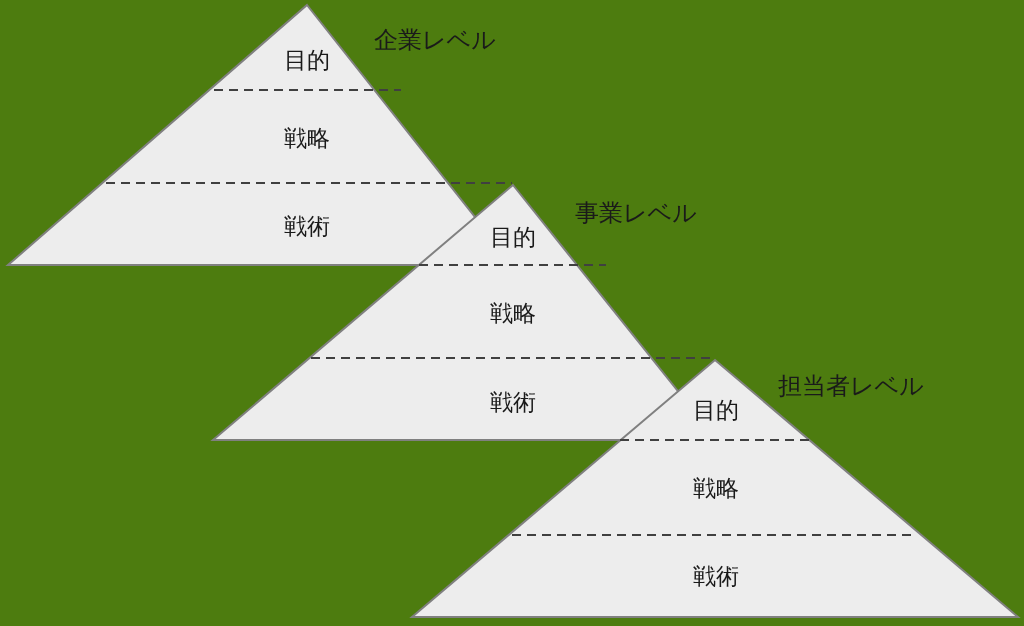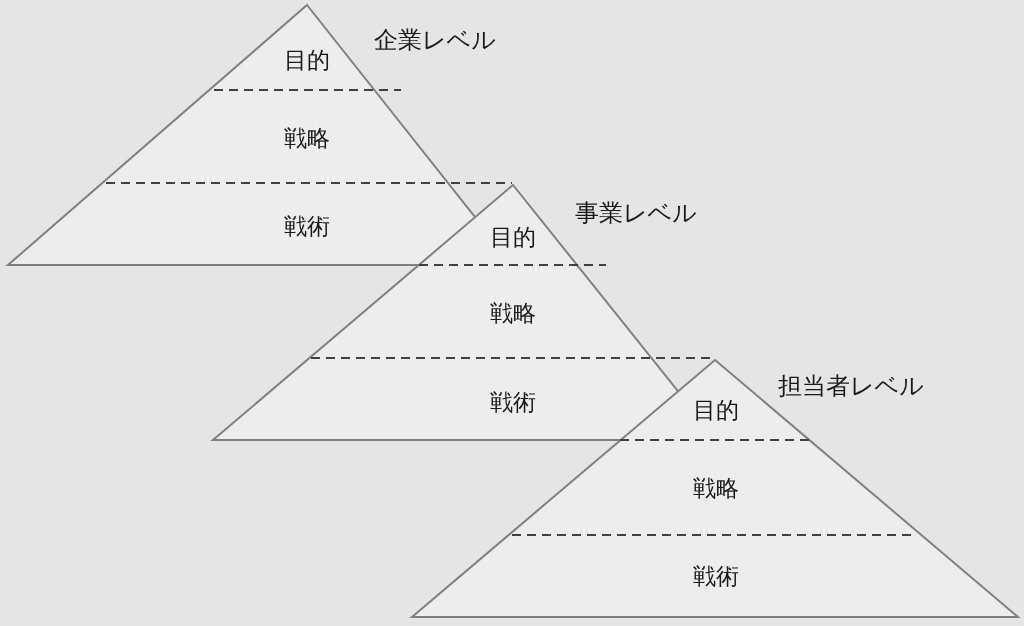--- a/index.html
+++ b/index.html
@@ -7,21 +7,21 @@
     padding: 0;
     background: #ffffff;
   }
   body {
     font-family: "Liberation Sans", "DejaVu Sans", sans-serif;
   }
   #canvas {
     position: relative;
     width: 1024px;
     height: 626px;
-    background: #e5e5e5;
+    background: #4d7c0f;
     overflow: hidden;
   }
   #diagram-svg {
     position: absolute;
     top: 0;
     left: 0;
     width: 1024px;
     height: 626px;
   }
   .tier-label {

